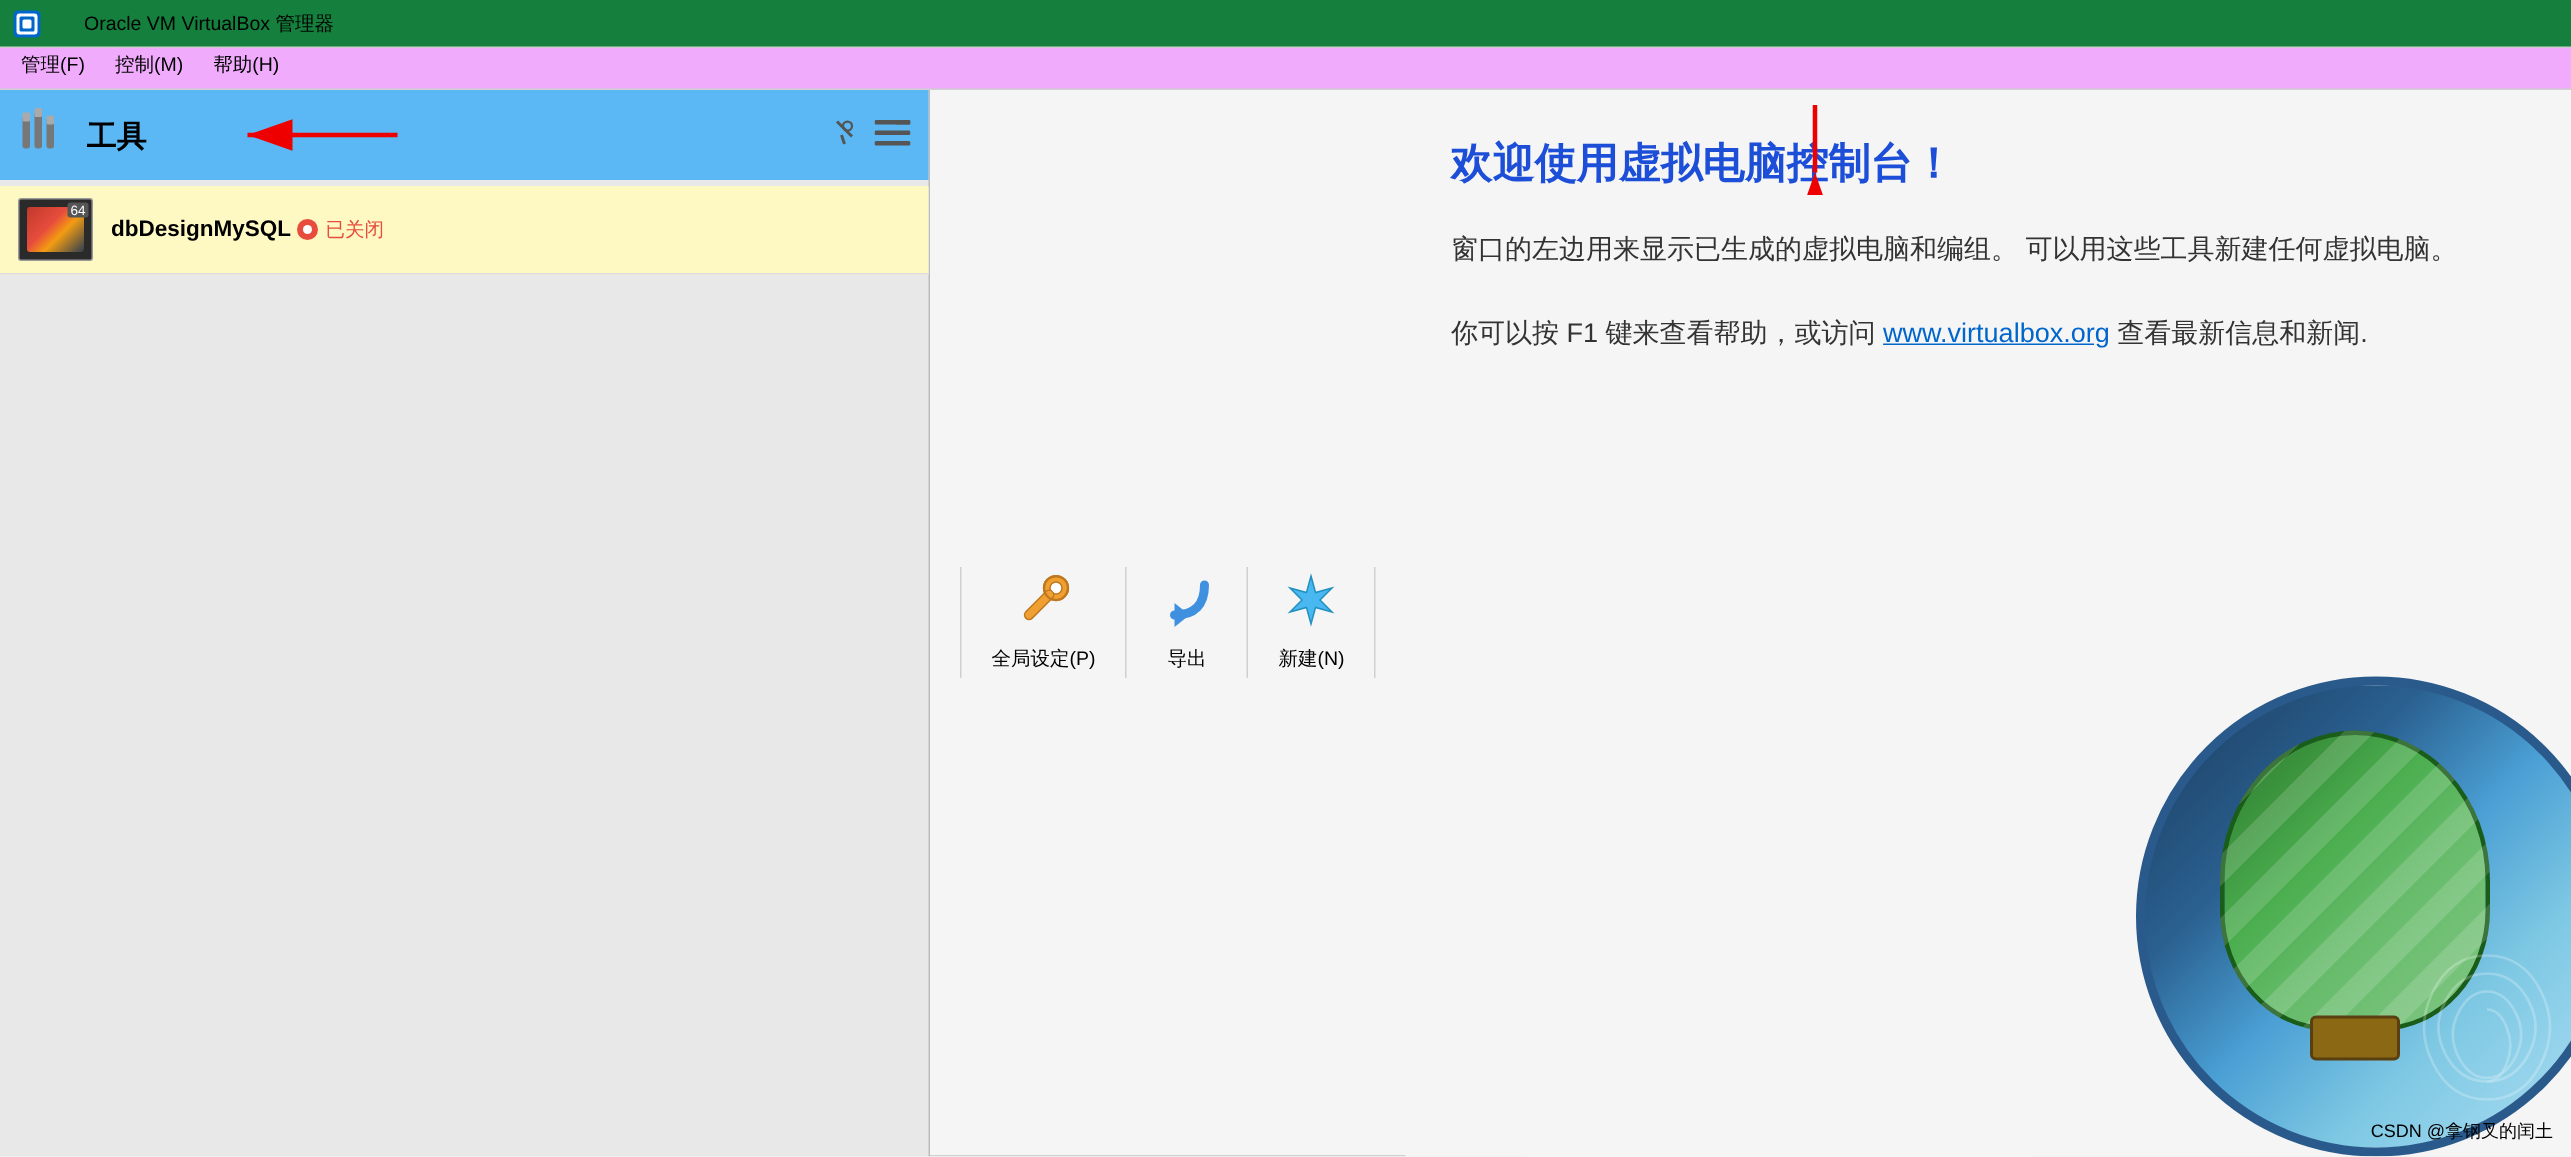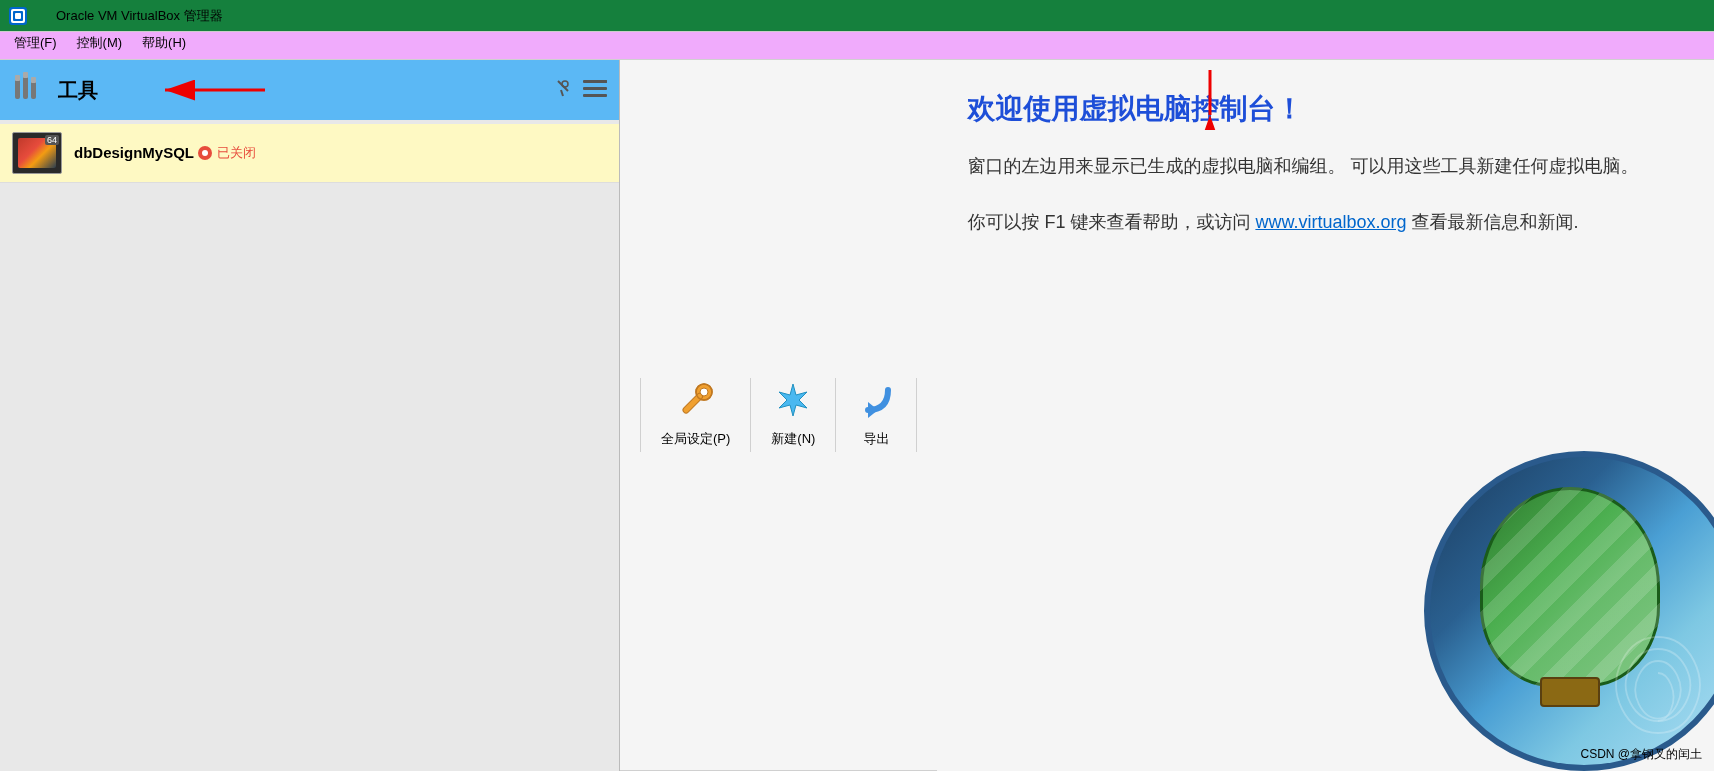--- a/index.html
+++ b/index.html
@@ -405,39 +405,39 @@
             <rect x="5" y="20" width="25" height="6" rx="3" fill="#f0a030" stroke="#c07820" stroke-width="1" transform="rotate(-45 15 23)"></rect>
             <circle cx="28" cy="10" r="8" fill="none" stroke="#c07820" stroke-width="1.5"></circle>
 
             <circle cx="28" cy="10" r="3" fill="#fff"></circle>
           </svg>
         </span>
         <span class="toolbar-btn-label">全局设定(P)</span>
       </div>
 
 
-      <div class="toolbar-btn" style="position:relative;">
-        <span class="toolbar-btn-icon">
-          <svg width="40" height="36" viewBox="0 0 40 36">
-
-            <polygon points="20,2 23,13 34,10 26,18 34,26 23,23 20,34 17,23 6,26 14,18 6,10 17,13" fill="#4ab8f0" stroke="#2090c0" stroke-width="1"></polygon>
-          </svg>
-        </span>
-        <span class="toolbar-btn-label">新建(N)</span>
-      </div>
-
       <div class="toolbar-btn">
         <span class="toolbar-btn-icon">
           <svg width="40" height="36" viewBox="0 0 40 36">
 
             <path d="M32 8 Q32 28 12 28" stroke="#4090e0" stroke-width="6" fill="none" stroke-linecap="round"></path>
             <polygon points="12,20 12,36 22,28" fill="#4090e0"></polygon>
           </svg>
         </span>
         <span class="toolbar-btn-label">导出</span>
+      </div>
+
+      <div class="toolbar-btn" style="position:relative;">
+        <span class="toolbar-btn-icon">
+          <svg width="40" height="36" viewBox="0 0 40 36">
+
+            <polygon points="20,2 23,13 34,10 26,18 34,26 23,23 20,34 17,23 6,26 14,18 6,10 17,13" fill="#4ab8f0" stroke="#2090c0" stroke-width="1"></polygon>
+          </svg>
+        </span>
+        <span class="toolbar-btn-label">新建(N)</span>
       </div>
 
 
       <svg style="position:absolute; left:560px; top:0px; pointer-events:none;" width="60" height="70" viewBox="0 0 60 70">
         <defs>
           <marker id="arrowhead2" markerWidth="10" markerHeight="7" refX="0" refY="3.5" orient="auto">
             <polygon points="10 0, 0 3.5, 10 7" fill="#e00"></polygon>
           </marker>
         </defs>
         <line x1="30" y1="10" x2="30" y2="55" stroke="#e00" stroke-width="3" marker-end="url(#arrowhead2)"></line>

